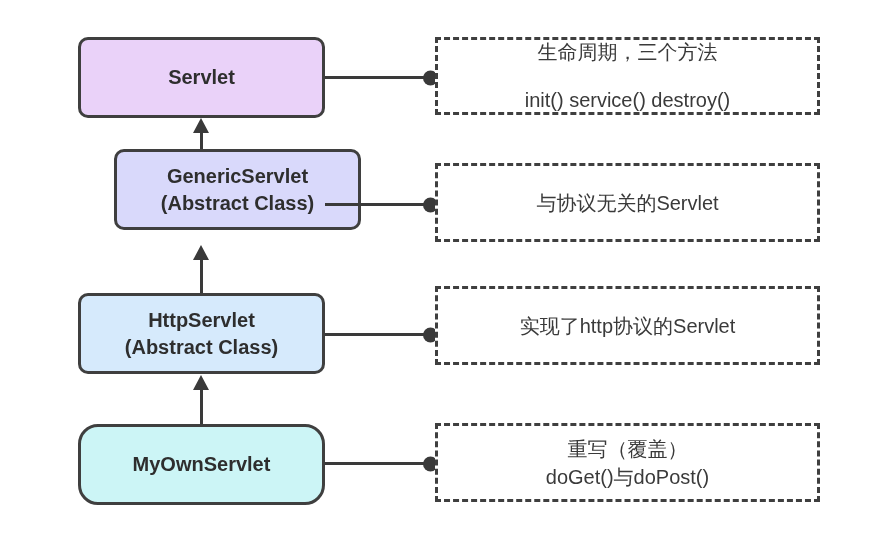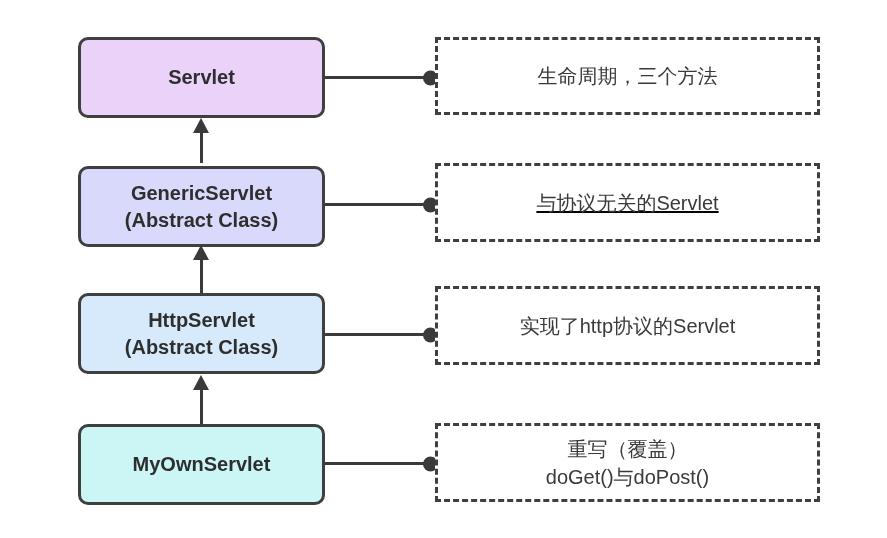--- a/index.html
+++ b/index.html
@@ -25,23 +25,23 @@
     border: 3px solid #3f3f3f;
     border-radius: 10px;
     box-sizing: border-box;
     display: flex;
     flex-direction: column;
     justify-content: center;
     align-items: center;
     text-align: center;
   }
   .cb0 { top: 37px; }
-  .cb1 { top: 166px; }
+  .cb1 { top: 149px; margin-left: 36px; }
   .cb2 { top: 293px; text-align: right; }
-  .cb3 { top: 424px; }
+  .cb3 { top: 424px; border-radius: 20px; }
   .class-name, .class-type {
     font-size: 20px;
     font-weight: 700;
     color: #2e2e2e;
     line-height: 1.35;
     white-space: nowrap;
   }
 
   
   .note-box {
@@ -52,21 +52,21 @@
     border: 3px dashed #3f3f3f;
     box-sizing: border-box;
     display: flex;
     flex-direction: column;
     justify-content: center;
     align-items: center;
     text-align: center;
     background: #ffffff;
   }
   .nb0 { top: 37px; height: 78px; gap: 20px; }
-  .nb1 { top: 163px; text-decoration: underline; }
+  .nb1 { top: 163px; }
   .nb2 { top: 286px; }
   .nb3 { top: 423px; }
   .note-line {
     font-size: 20px;
     color: #3a3a3a;
     line-height: 1.4;
     white-space: nowrap;
   }
   .note-line:empty { display: none; }
 
@@ -127,20 +127,21 @@
 <div id="diagram">
 
   <div class="class-box cb0" style="background-color: rgb(234, 210, 249);">
     <div class="class-name">Servlet</div>
   </div>
   <div class="connector cn0">
     <span class="dot"></span>
   </div>
   <div class="note-box nb0">
     <span class="note-line">生命周期，三个方法</span>
+    <span class="note-line">init() service() destroy()</span>
   </div>
 
   <div class="uml-arrow ar0">
     <span class="head"></span>
     <span class="shaft"></span>
   </div>
 
   <div class="class-box cb1" style="background-color: rgb(217, 217, 251);">
     <div class="class-name">GenericServlet</div>
     <div class="class-type">(Abstract Class)</div>

